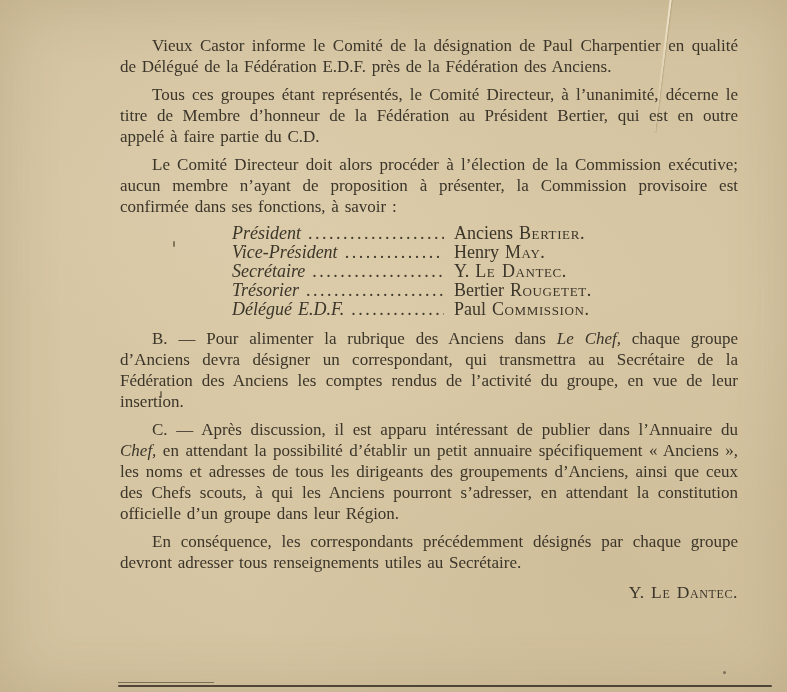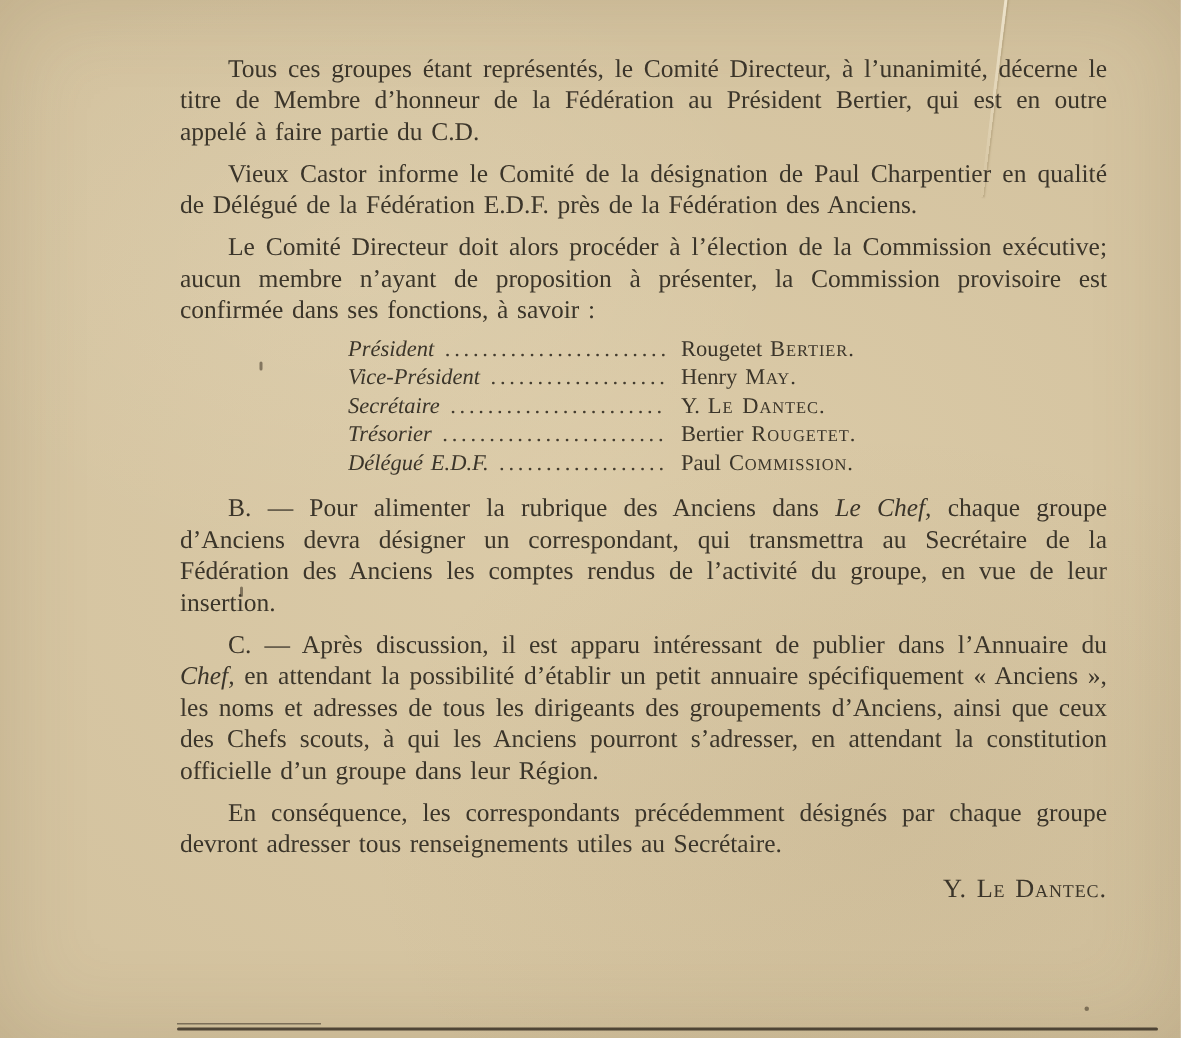--- a/index.html
+++ b/index.html
@@ -26,21 +26,21 @@
     line-height: 21px;
     text-align: justify;
     word-spacing: 1.5px;
   }
   .para { margin: 0 0 7px 0; text-indent: 32px; }
   .it { font-style: italic; }
   .sc { font-variant: small-caps; letter-spacing: 0.6px; }
 
   .officers {
     margin: 0 0 9px 112px;
-    font-size: 15px;
+    font-size: 18px;
     line-height: 19px;
   }
   .off-row { display: flex; align-items: baseline; }
   .off-left {
     display: flex;
     width: 212px;
     overflow: hidden;
     white-space: nowrap;
   }
   .role { font-style: italic; padding-right: 7px; }
@@ -96,33 +96,33 @@
 <body>
 
 <div class="page">
   <div class="crease"></div>
   <div class="speck speck-1"></div>
   <div class="speck speck-2"></div>
   <div class="speck speck-3"></div>
 
   <div class="content">
 
+    <p class="para"><span>Vieux Castor informe le Comité de la désignation de Paul Charpentier en qualité de Délégué de la Fédération E.D.F. près de la Fédération des Anciens.</span></p>
+
     <p class="para"><span>Tous ces groupes étant représentés, le Comité Directeur, à l’unanimité, décerne le titre de Membre d’honneur de la Fédération au Président Bertier, qui est en outre appelé à faire partie du C.D.</span></p>
-
-    <p class="para"><span>Vieux Castor informe le Comité de la désignation de Paul Charpentier en qualité de Délégué de la Fédération E.D.F. près de la Fédération des Anciens.</span></p>
 
     <p class="para"><span>Le Comité Directeur doit alors procéder à l’élection de la Commission exécutive; aucun membre n’ayant de proposition à présenter, la Commission provisoire est confirmée dans ses fonctions, à savoir :</span></p>
 
     <div class="officers">
       <div class="off-row">
         <span class="off-left">
             <span class="role">Président</span>
             <span class="leader">......................................</span>
           </span>
-        <span class="name"><span>Rougetet</span> <span class="sc">Bertier.</span></span>
+        <span class="name"><span>Anciens</span> <span class="sc">Bertier.</span></span>
       </div>
       <div class="off-row">
         <span class="off-left">
             <span class="role">Vice-Président</span>
             <span class="leader">......................................</span>
           </span>
         <span class="name"><span>Henry</span> <span class="sc">May.</span></span>
       </div>
       <div class="off-row">
         <span class="off-left">

